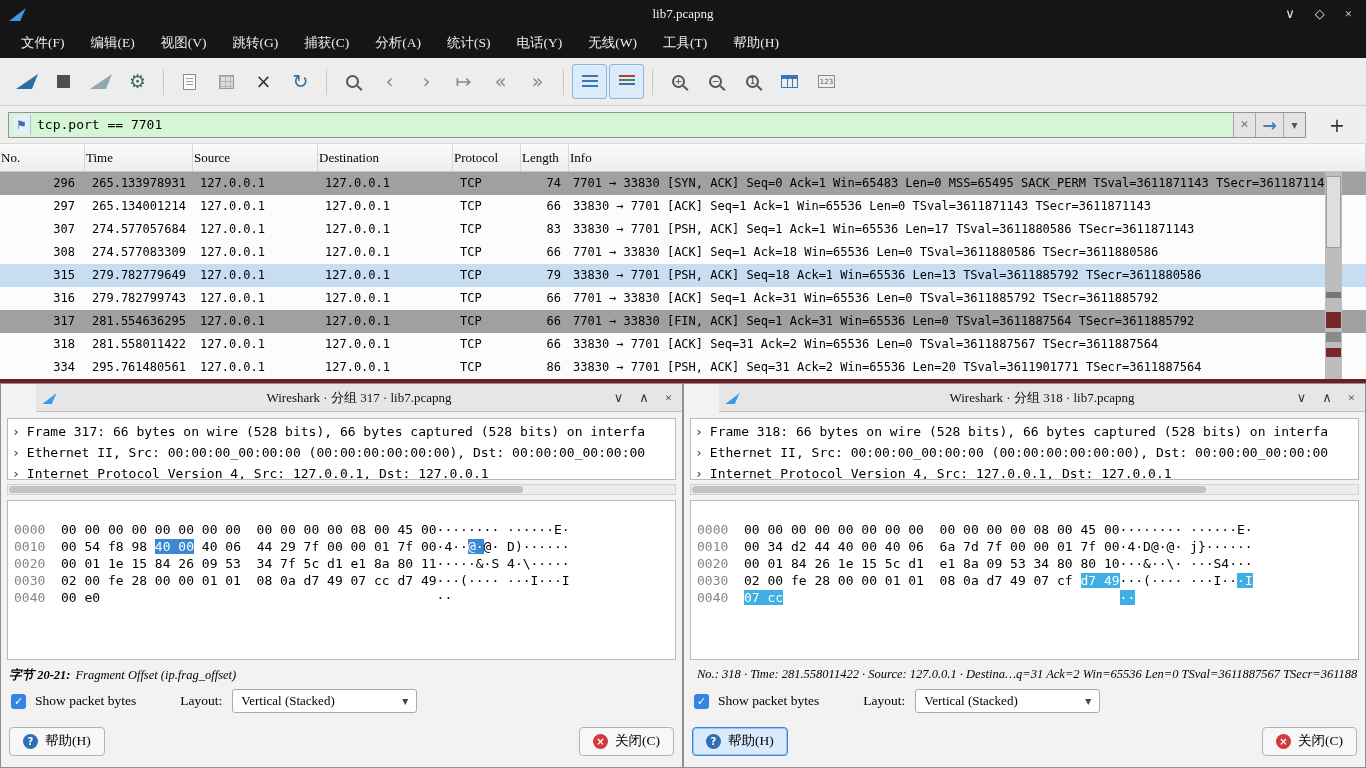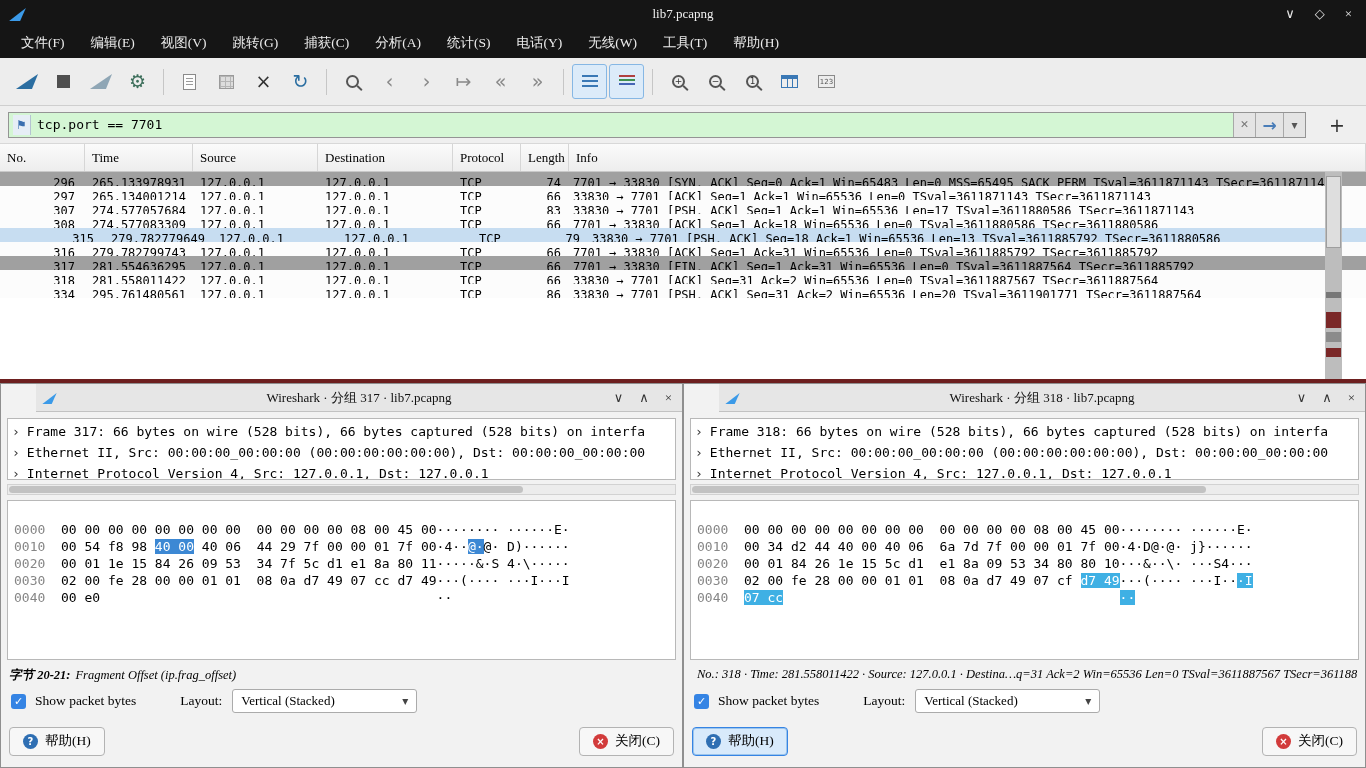--- a/index.html
+++ b/index.html
@@ -51,30 +51,30 @@
   .fright { margin-left:auto; display:flex; height:24px; }
   .fbox { width:22px; height:24px; display:inline-flex; align-items:center; justify-content:center; background:#e4e4e4; border-left:1px solid #a8a8a8; }
   .fclear::before { content:"×"; color:#777; font-size:15px; font-weight:bold; }
   .fapply { width:28px; }
   .fapply::before { content:"→"; color:#4a7db8; font-size:17px; font-weight:bold; font-family:"DejaVu Sans",sans-serif; }
   .fdrop::before { content:"▾"; color:#555; font-size:12px; font-family:"DejaVu Sans",sans-serif; }
   .fplus { margin-left:18px; margin-right:8px; width:26px; height:26px; background:none; border:none; font-size:19px; color:#333; line-height:26px; text-align:center; font-family:"DejaVu Sans",sans-serif; }
 
   
   .plist-head { position:absolute; left:0; top:144px; width:1366px; height:28px; background:linear-gradient(#fbfbfb,#ededed); border-bottom:1px solid #c9c9c9; display:grid; grid-template-columns:85px 108px 125px 135px 68px 48px 1fr; font-size:13px; line-height:27px; }
-  .hcell { border-right:1px solid #d6d6d6; padding-left:7px; overflow:hidden; white-space:nowrap; }
+  .hcell { border-right:1px solid #d6d6d6; padding-left:1px; overflow:hidden; white-space:nowrap; }
   .plist-body { position:absolute; left:0; top:172px; width:1366px; height:207px; background:#ffffff; overflow:hidden; }
-  .prow { display:grid; grid-template-columns:85px 108px 125px 135px 68px 48px 1fr; height:14px; line-height:23px; font-family:"DejaVu Sans Mono","Liberation Mono",monospace; font-size:12px; white-space:nowrap; background:#fcfcfc; }
+  .prow { display:grid; grid-template-columns:85px 108px 125px 135px 68px 48px 1fr; height:23px; line-height:23px; font-family:"DejaVu Sans Mono","Liberation Mono",monospace; font-size:12px; white-space:nowrap; background:#fcfcfc; }
   .prow .pc { overflow:hidden; white-space:nowrap; }
   .pc-no  { text-align:right; padding-right:10px; }
   .pc-len { text-align:right; padding-right:8px; }
   .pc-time,.pc-src,.pc-dst,.pc-proto { padding-left:7px; }
   .pc-info { padding-left:4px; }
   .row-sel { background:#a0a0a0; }
-  .row-hl  { background:#c7ddf1;padding-left:19px; }
+  .row-hl  { background:#c7ddf1; }
 
   
   .vscroll { position:absolute; right:24px; top:172px; width:17px; height:207px; background:#bdbdbd; }
   .vthumb { position:absolute; left:1px; right:1px; top:4px; height:72px; background:#dedede; border:1px solid #9e9e9e; }
   .vmark { position:absolute; left:1px; right:1px; }
   .vm1 { top:120px; height:6px;  background:#777777; }
   .vm2 { top:140px; height:16px; background:#7a2727; }
   .vm3 { top:160px; height:10px; background:#8b8b8b; }
   .vm4 { top:176px; height:9px;  background:#7a2727; }
 

